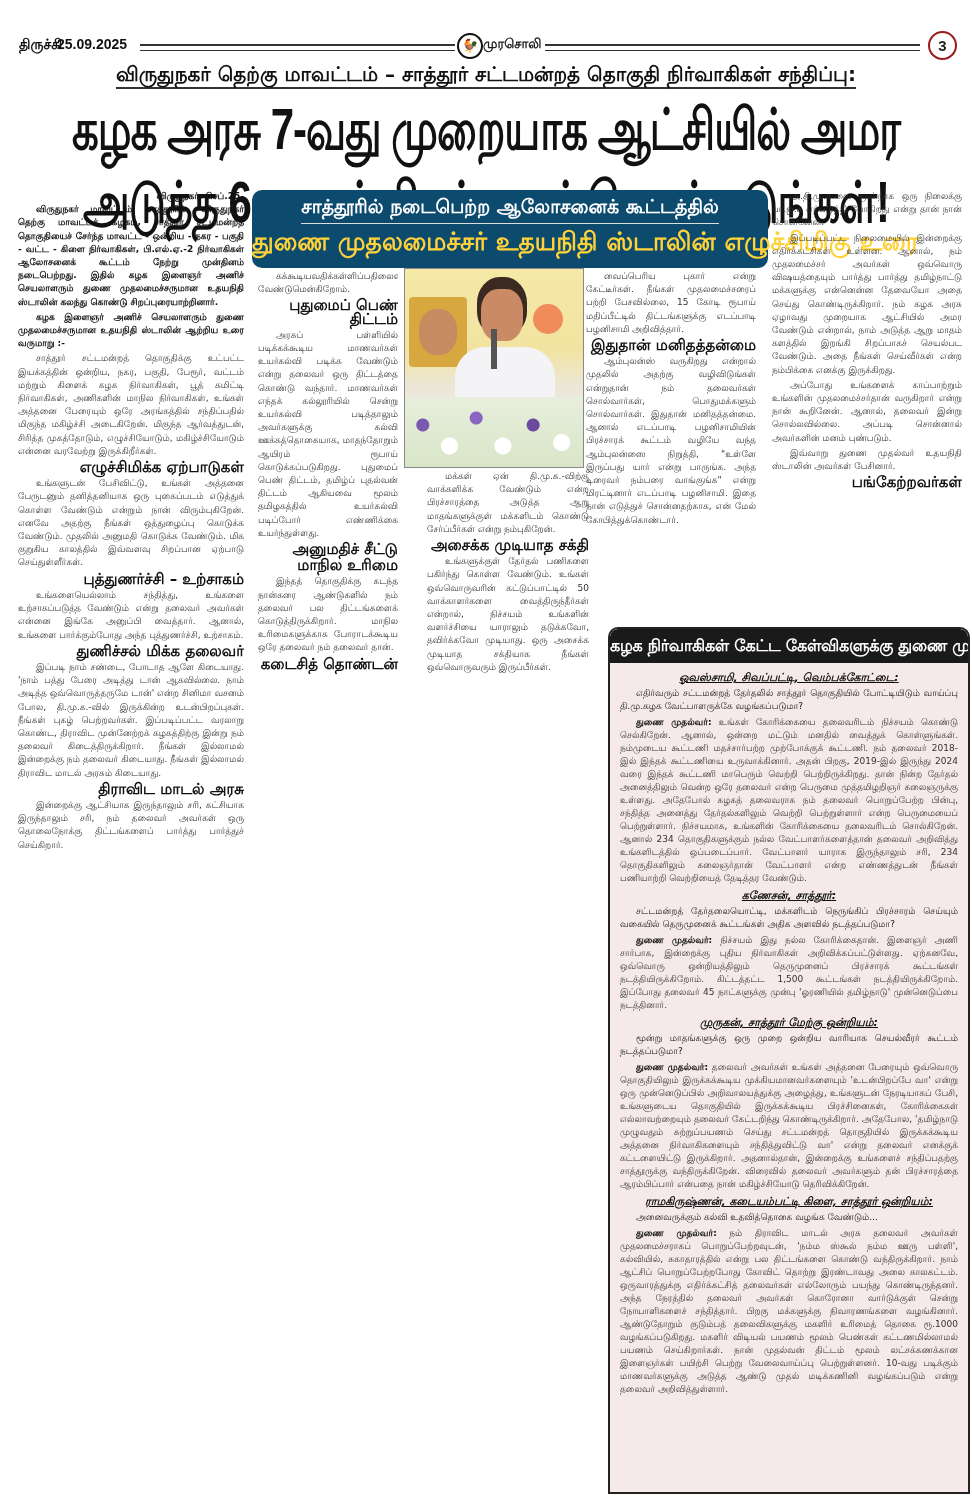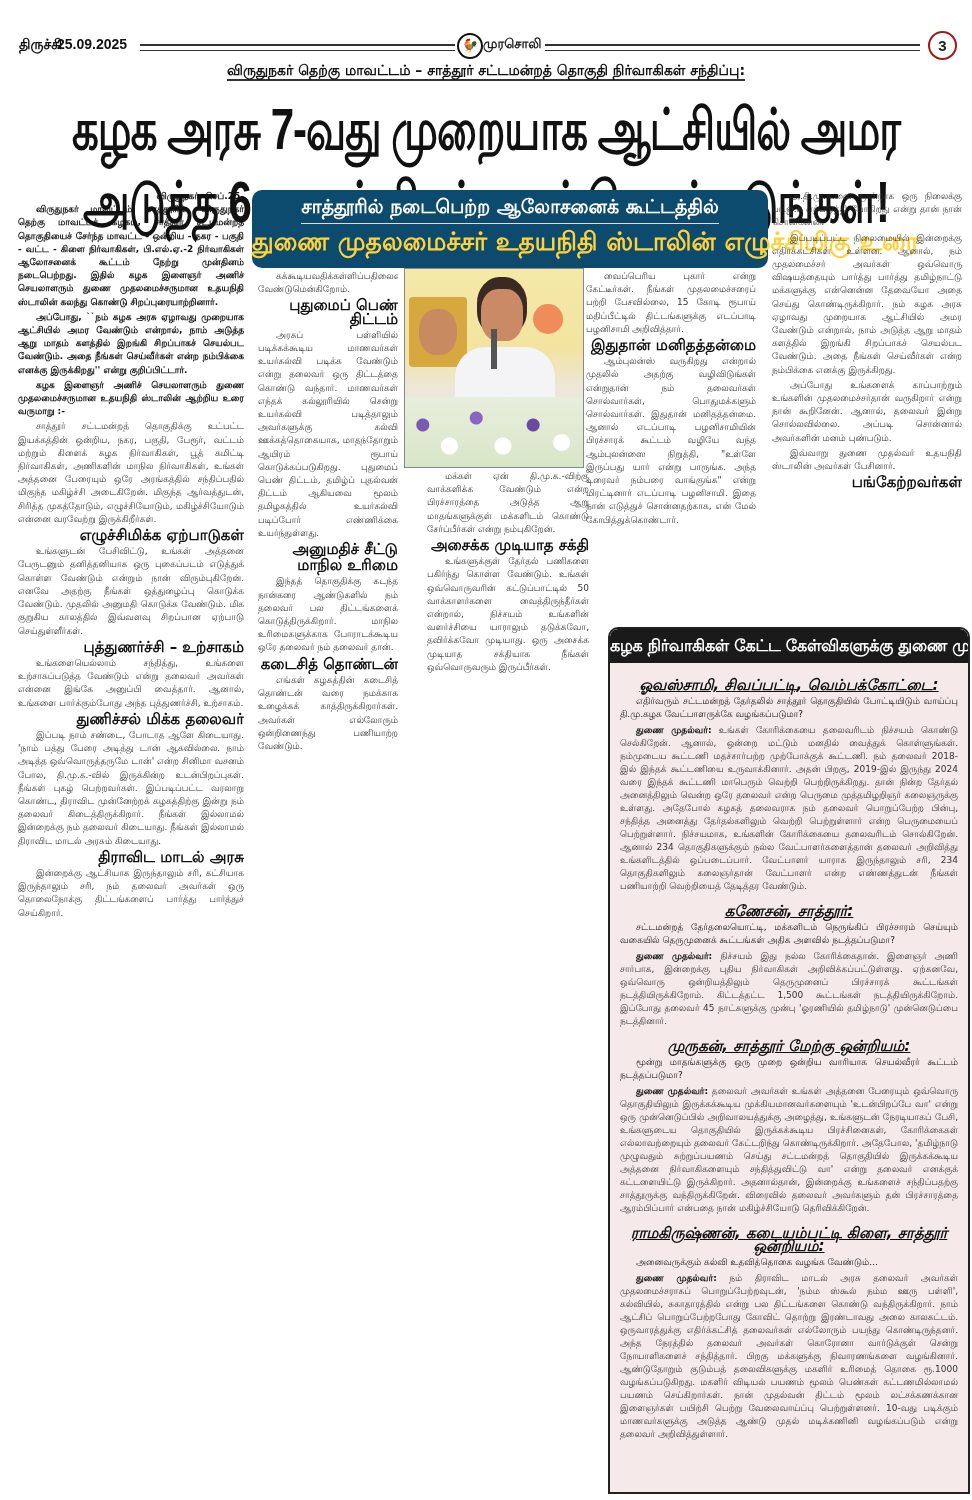--- a/index.html
+++ b/index.html
@@ -6,21 +6,21 @@
   body{width:972px;height:1500px;overflow:hidden;position:relative;font-family:"DejaVu Sans",sans-serif;color:#222;}
   .masthead{position:absolute;top:30px;left:0;width:971px;height:30px;}
   .mh-city{position:absolute;left:19px;top:6px;font-size:14px;font-weight:bold;color:#111;}
   .mh-date{position:absolute;left:57px;top:6px;font-size:14px;font-weight:bold;color:#111;font-family:"Liberation Sans",sans-serif;}
   .mh-rule{position:absolute;top:14px;height:4px;border-top:2px solid #333;border-bottom:1px solid #333;}
   .mh-rule.l{left:97px;width:140px;}
   .mh-logo{position:absolute;left:237px;top:3px;width:22px;height:22px;border:2px solid #111;border-radius:50%;font-size:13px;text-align:center;line-height:22px;}
   .mh-name{position:absolute;left:263px;top:6px;font-size:13px;font-weight:bold;}
   .page-num{position:absolute;right:14px;top:1px;width:25px;height:25px;border:2px solid #9b1c1c;border-radius:50%;font-size:15px;font-weight:bold;text-align:center;line-height:25px;font-family:"Liberation Sans",sans-serif;}
 
-  .kicker{position:absolute;top:62px;left:0;width:972px;text-align:center;font-size:14px;font-weight:bold;color:#111;}
+  .kicker{position:absolute;top:62px;left:0;width:972px;text-align:center;font-size:20px;font-weight:bold;color:#111;}
   .kicker span{border-bottom:2px solid #333;padding-bottom:1px;}
   .headline{position:absolute;top:98px;left:8px;width:956px;text-align:center;font-size:42px;font-weight:bold;color:#111;letter-spacing:-1px;transform:scaleY(1.35);transform-origin:top;font-family:"Liberation Sans",sans-serif;}
 
   .col{position:absolute;font-size:9px;line-height:13.2px;color:#333;text-align:justify;}
   .col p{margin:0 0 2px 0;text-indent:18px;}
   .col h4{margin:3px 0 3px 0;text-align:right;font-size:15px;font-weight:bold;color:#111;}
   .dateline{text-align:right;font-weight:bold;color:#111;}
   .bold-para{font-weight:bold;color:#111;}
   .col-left{left:18px;top:190px;width:226px;height:1300px;overflow:hidden;}
   .col-mid1{left:258px;top:270px;width:140px;height:1220px;overflow:hidden;}
@@ -40,21 +40,21 @@
   .photo .head{position:absolute;left:72px;top:8px;width:50px;height:58px;background:#3a2a22;border-radius:45% 45% 40% 40%;}
   .photo .face2{position:absolute;left:76px;top:20px;width:42px;height:52px;background:#c98a65;border-radius:40%;}
   .photo .body{position:absolute;left:50px;top:78px;width:100px;height:120px;background:#f4f4f6;border-radius:30px 30px 0 0;}
   .photo .mic{position:absolute;left:86px;top:60px;width:6px;height:40px;background:#555;}
   .photo .flowers{position:absolute;left:0;bottom:0;width:100%;height:70px;
     background:radial-gradient(circle at 10% 40%,#7a5ab0 6px,transparent 7px),radial-gradient(circle at 25% 70%,#fff 8px,transparent 9px),radial-gradient(circle at 40% 30%,#8a64c0 6px,transparent 7px),radial-gradient(circle at 55% 70%,#fff 8px,transparent 9px),radial-gradient(circle at 72% 40%,#6b4aa0 6px,transparent 7px),radial-gradient(circle at 88% 65%,#fff 8px,transparent 9px),linear-gradient(#e8eedc,#d8e6c8);}
 
   .qa-box{position:absolute;left:608px;top:627px;width:358px;height:863px;border:2px solid #222;border-radius:10px 10px 0 0;background:#f6e9ea;overflow:hidden;}
   .qa-title{background:#1a1a1a;color:#fff;font-size:16px;font-weight:bold;text-align:center;height:34px;line-height:34px;border-radius:8px 8px 0 0;white-space:nowrap;letter-spacing:-0.3px;}
   .qa-body{padding:4px 10px;font-size:9px;line-height:13px;color:#333;text-align:justify;}
-  .qa-name{text-align:center;font-weight:bold;font-style:italic;text-decoration:underline;color:#111;margin:12px 0 3px;font-size:15px;}
+  .qa-name{text-align:center;font-weight:bold;font-style:italic;text-decoration:underline;color:#111;margin:4px 0 3px;font-size:11px;}
   .qa-q{font-weight:normal;color:#111;margin:0 0 3px;text-indent:16px;}
   .qa-a{margin:0 0 3px;text-indent:16px;}
   .qa-a b{color:#111;}
 </style>
 </head>
 <body>
 
 <div class="masthead">
   <span class="mh-city">திருச்சி</span>
   <span class="mh-date">25.09.2025</span>
@@ -81,42 +81,40 @@
   <div class="body"></div>
   <div class="head"></div>
   <div class="face2"></div>
   <div class="mic"></div>
   <div class="flowers"></div>
 </div>
 
 <div class="col col-left">
   <div class="dateline">விருதுநகர், செப்.25-</div>
   <p class="bold-para">விருதுநகர் மாவட்டம், சாத்தூரில், விருதுநகர் தெற்கு மாவட்டக் கழகம், சாத்தூர் சட்டமன்றத் தொகுதியைச் சேர்ந்த மாவட்ட - ஒன்றிய - நகர - பகுதி - வட்ட - கிளை நிர்வாகிகள், பி.எல்.ஏ.-2 நிர்வாகிகள் ஆலோசனைக் கூட்டம் நேற்று முன்தினம் நடைபெற்றது. இதில் கழக இளைஞர் அணிச் செயலாளரும் துணை முதலமைச்சருமான உதயநிதி ஸ்டாலின் கலந்து கொண்டு சிறப்புரையாற்றினார்.</p>
-  <p class="bold-para">அப்போது, ``நம் கழக அரசு ஏழாவது முறையாக ஆட்சியில் அமர வேண்டும் என்றால், நாம் அடுத்த ஆறு மாதம் களத்தில் இறங்கி சிறப்பாகச் செயல்பட வேண்டும். அதை நீங்கள் செய்வீர்கள் என்ற நம்பிக்கை எனக்கு இருக்கிறது'' என்று குறிப்பிட்டார்.</p>
   <p class="bold-para">கழக இளைஞர் அணிச் செயலாளரும் துணை முதலமைச்சருமான உதயநிதி ஸ்டாலின் ஆற்றிய உரை வருமாறு :-</p>
   <p>சாத்தூர் சட்டமன்றத் தொகுதிக்கு உட்பட்ட இயக்கத்தின் ஒன்றிய, நகர, பகுதி, பேரூர், வட்டம் மற்றும் கிளைக் கழக நிர்வாகிகள், பூத் கமிட்டி நிர்வாகிகள், அணிகளின் மாநில நிர்வாகிகள், உங்கள் அத்தனை பேரையும் ஒரே அரங்கத்தில் சந்திப்பதில் மிகுந்த மகிழ்ச்சி அடைகிறேன். மிகுந்த ஆர்வத்துடன், சிரித்த முகத்தோடும், எழுச்சியோடும், மகிழ்ச்சியோடும் என்னை வரவேற்று இருக்கிறீர்கள்.</p>
   <h4>எழுச்சிமிக்க ஏற்பாடுகள்</h4>
   <p>உங்களுடன் பேசிவிட்டு, உங்கள் அத்தனை பேருடனும் தனித்தனியாக ஒரு புகைப்படம் எடுத்துக் கொள்ள வேண்டும் என்றும் நான் விரும்புகிறேன். எனவே அதற்கு நீங்கள் ஒத்துழைப்பு கொடுக்க வேண்டும். முதலில் அனுமதி கொடுக்க வேண்டும். மிக குறுகிய காலத்தில் இவ்வளவு சிறப்பான ஏற்பாடு செய்துள்ளீர்கள்.</p>
   <h4>புத்துணர்ச்சி – உற்சாகம்</h4>
   <p>உங்களையெல்லாம் சந்தித்து, உங்களை உற்சாகப்படுத்த வேண்டும் என்று தலைவர் அவர்கள் என்னை இங்கே அனுப்பி வைத்தார். ஆனால், உங்களை பார்க்கும்போது அந்த புத்துணர்ச்சி, உற்சாகம்.</p>
   <h4>துணிச்சல் மிக்க தலைவர்</h4>
   <p>இப்படி நாம் சண்டை, போடாத ஆளே கிடையாது. 'நாம் பத்து பேரை அடித்து டான் ஆகவில்லை. நாம் அடித்த ஒவ்வொருத்தருமே டான்' என்ற சினிமா வசனம் போல, தி.மு.க.-வில் இருக்கின்ற உடன்பிறப்புகள். நீங்கள் புகழ் பெற்றவர்கள். இப்படிப்பட்ட வரலாறு கொண்ட, திராவிட முன்னேற்றக் கழகத்திற்கு இன்று நம் தலைவர் கிடைத்திருக்கிறார். நீங்கள் இல்லாமல் இன்றைக்கு நம் தலைவர் கிடையாது. நீங்கள் இல்லாமல் திராவிட மாடல் அரசும் கிடையாது.</p>
   <h4>திராவிட மாடல் அரசு</h4>
   <p>இன்றைக்கு ஆட்சியாக இருந்தாலும் சரி, கட்சியாக இருந்தாலும் சரி, நம் தலைவர் அவர்கள் ஒரு தொலைநோக்கு திட்டங்களைப் பார்த்து பார்த்துச் செய்கிறார்.</p>
 </div>
 
 <div class="col col-mid1">
   <p>கக்கூடியவதிக்கள்ளிப்பதிலைமைப்படுத்தியது. வேண்டுமென்கிறோம்.</p>
   <h4>புதுமைப் பெண் திட்டம்</h4>
   <p>அரசுப் பள்ளியில் படிக்கக்கூடிய மாணவர்கள் உயர்கல்வி படிக்க வேண்டும் என்று தலைவர் ஒரு திட்டத்தை கொண்டு வந்தார். மாணவர்கள் எந்தக் கல்லூரியில் சென்று உயர்கல்வி படித்தாலும் அவர்களுக்கு கல்வி ஊக்கத்தொகையாக, மாதந்தோறும் ஆயிரம் ரூபாய் கொடுக்கப்படுகிறது. புதுமைப் பெண் திட்டம், தமிழ்ப் புதல்வன் திட்டம் ஆகியவை மூலம் தமிழகத்தில் உயர்கல்வி படிப்போர் எண்ணிக்கை உயர்ந்துள்ளது.</p>
   <h4>அனுமதிச் சீட்டு</h4>
   <h4>மாநில உரிமை</h4>
   <p>இந்தத் தொகுதிக்கு கடந்த நான்கரை ஆண்டுகளில் நம் தலைவர் பல திட்டங்களைக் கொடுத்திருக்கிறார். மாநில உரிமைகளுக்காக போராடக்கூடிய ஒரே தலைவர் நம் தலைவர் தான்.</p>
   <h4>கடைசித் தொண்டன்</h4>
-  <p>எங்கள் கழகத்தின் கடைசித் தொண்டன் வரை நமக்காக உழைக்கக் காத்திருக்கிறார்கள். அவர்கள் எல்லோரும் ஒன்றிணைந்து பணியாற்ற வேண்டும்.</p>
 </div>
 
 <div class="col col-mid2">
   <p>மக்கள் ஏன் தி.மு.க.-விற்கு வாக்களிக்க வேண்டும் என்ற பிரச்சாரத்தை அடுத்த ஆறு மாதங்களுக்குள் மக்களிடம் கொண்டு சேர்ப்பீர்கள் என்று நம்புகிறேன்.</p>
   <h4>அசைக்க முடியாத சக்தி</h4>
   <p>உங்களுக்குள் தேர்தல் பணிகளை பகிர்ந்து கொள்ள வேண்டும். உங்கள் ஒவ்வொருவரின் கட்டுப்பாட்டில் 50 வாக்காளர்களை வைத்திருந்தீர்கள் என்றால், நிச்சயம் உங்களின் வளர்ச்சியை யாராலும் தடுக்கவோ, தவிர்க்கவோ முடியாது. ஒரு அசைக்க முடியாத சக்தியாக நீங்கள் ஒவ்வொருவரும் இருப்பீர்கள்.</p>
 </div>
 
 <div class="col col-mid3">
   <p>வைப்பெரிய புகார் என்று கேட்டீர்கள். நீங்கள் முதலமைச்சரைப் பற்றி பேசவில்லை, 15 கோடி ரூபாய் மதிப்பீட்டில் திட்டங்களுக்கு எடப்பாடி பழனிசாமி அறிவித்தார்.</p>

